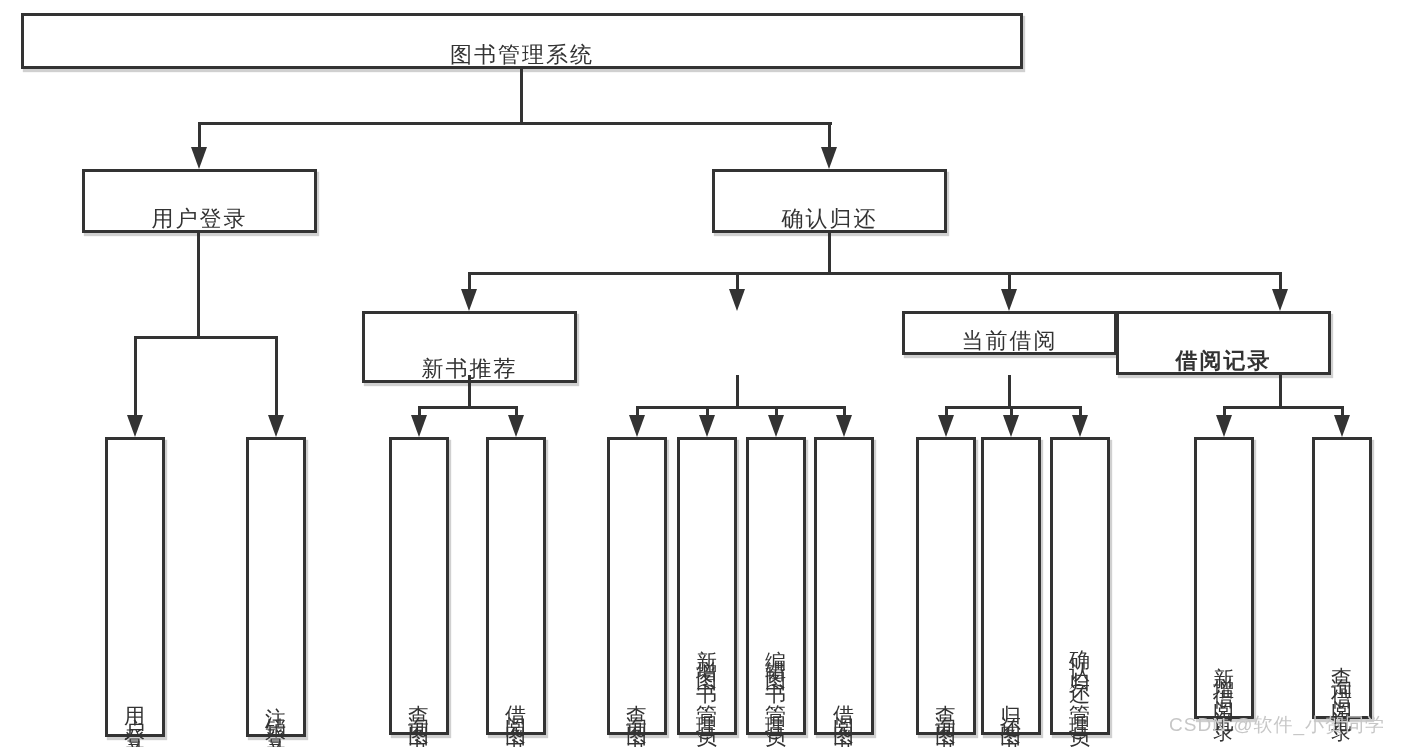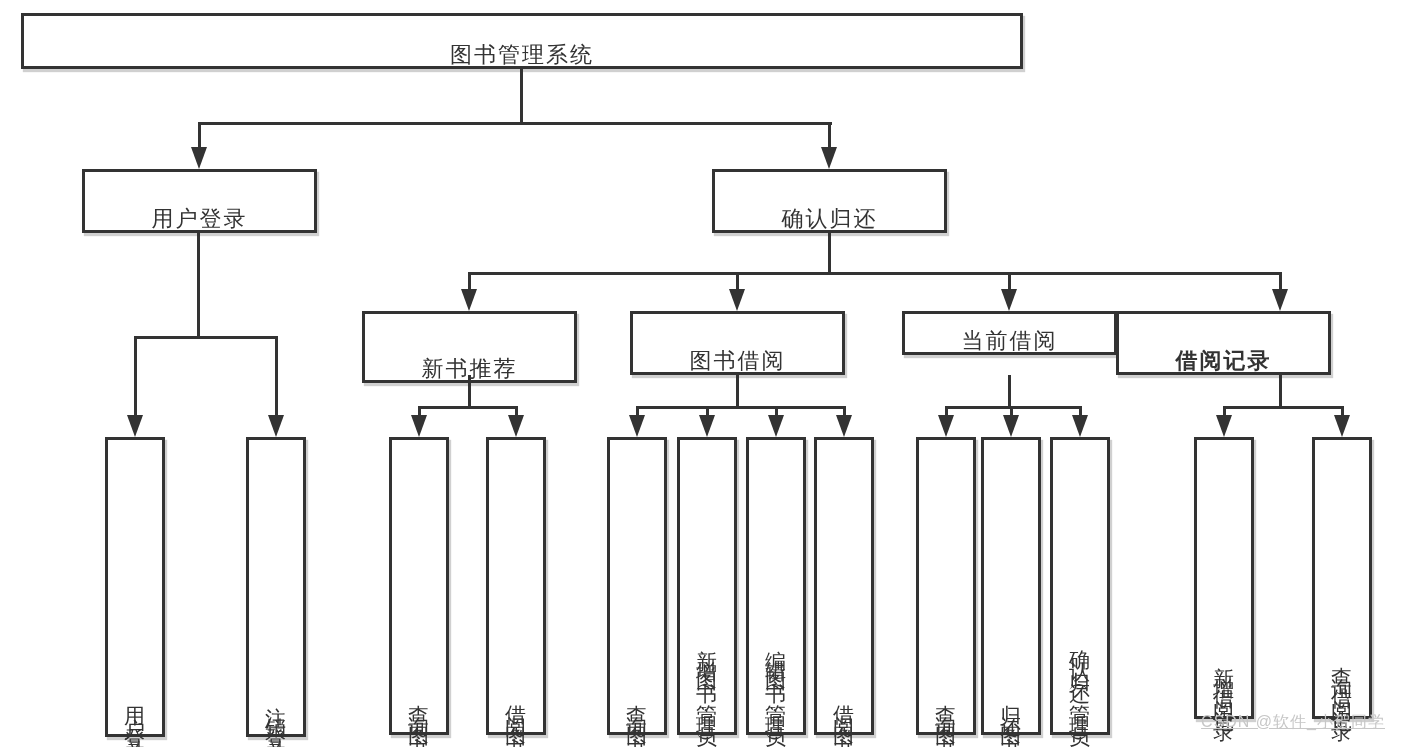--- a/index.html
+++ b/index.html
@@ -52,26 +52,25 @@
   .arrow .shaft{width:3px;flex:1 1 auto;background:var(--line);}
   .arrow .head{
     width:0;height:0;flex:0 0 auto;
     border-left:8px solid transparent;
     border-right:8px solid transparent;
     border-top:22px solid var(--line);
   }
   .watermark{
     position:absolute;
     top:712px;right:20px;
-    font-size:16px;
+    font-size:19px;
     color:var(--watermark);
     z-index:5;
     white-space:nowrap;
     letter-spacing:1px;
-    text-decoration:underline;
   }
 </style>
 </head>
 <body>
 
 <div class="canvas">
 
   <div class="box" style="left:21px;top:13px;width:1002px;height:56px;">
     <span class="lbl">图书管理系统</span>
   </div>
@@ -127,23 +126,20 @@
       <i class="head"></i>
     </div>
   <div class="arrow" style="left:1272px;top:272px;height:39px;">
       <i class="shaft"></i>
       <i class="head"></i>
     </div>
 
   <div class="box" style="left:362px;top:311px;width:215px;height:72px;">
     <span class="lbl">新书推荐</span>
   </div>
-  <div class="box" style="left:630px;top:311px;width:215px;height:64px;">
-    <span class="lbl">图书借阅</span>
-  </div>
   <div class="box" style="left:902px;top:311px;width:215px;height:44px;">
     <span class="lbl">当前借阅</span>
   </div>
   <div class="box" style="left:1116px;top:311px;width:215px;height:64px;font-weight:bold;">
     <span class="lbl">借阅记录</span>
   </div>
 
   <div class="vline" style="left:468px;top:375px;height:34px;"></div>
   <div class="hline" style="left:418px;top:406px;width:100px;"></div>
   <div class="arrow" style="left:411px;top:406px;height:31px;">

